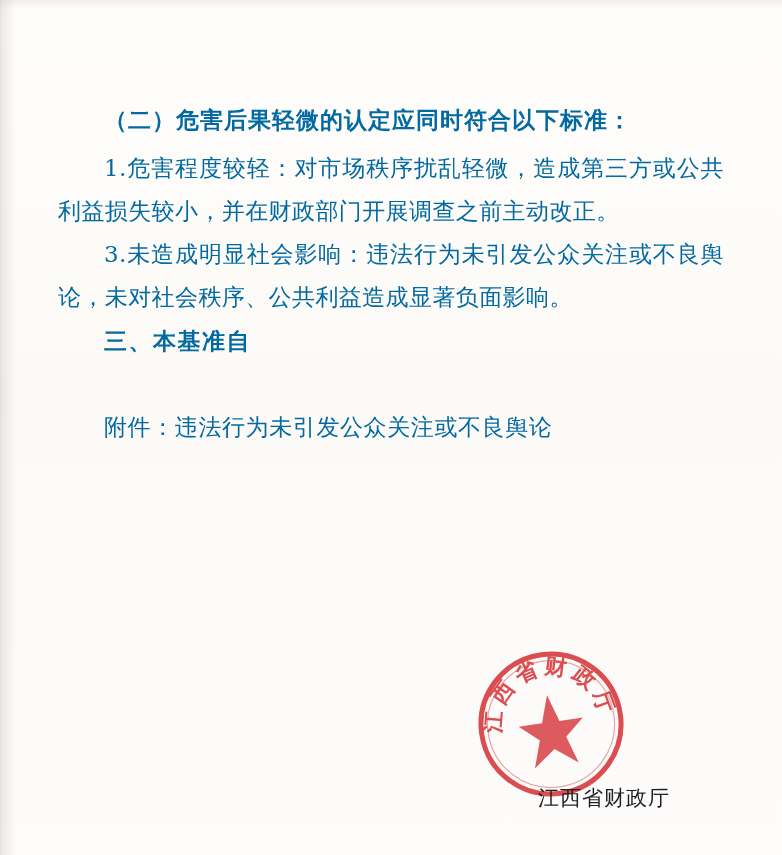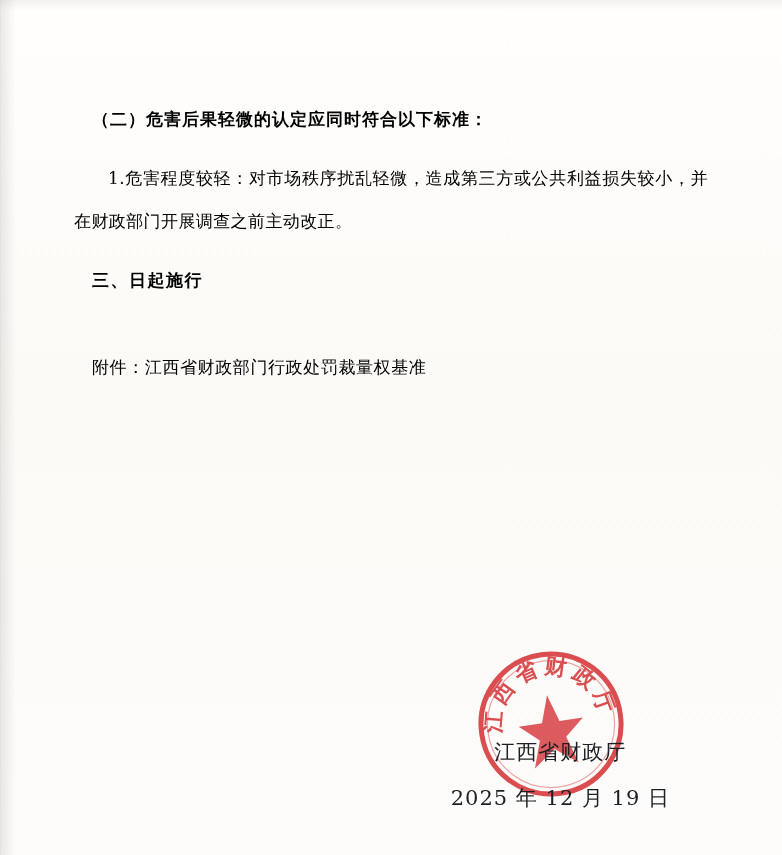--- a/index.html
+++ b/index.html
@@ -24,41 +24,41 @@
       linear-gradient(180deg, #fffefc 0%, #fbfaf7 45%, #fdfcfa 100%);
     pointer-events: none;
   }
   .page {
     position: absolute;
     inset: 0;
     padding: 98px 58px 0 58px;
     box-sizing: border-box;
   }
   .doc-body {
-    font-size: 17px;
+    font-size: 23px;
     line-height: 43px;
     letter-spacing: 0.4px;
     text-align: justify;
-    color: #000000;
+    color: #0369a1;
   }
   .heading {
     font-weight: bold;
     text-indent: 2em;
     margin: 0 0 6px 0;
     letter-spacing: 1px;
   }
   .subheading {
     font-weight: bold;
     text-indent: 2em;
     margin: 0;
     letter-spacing: 1.5px;
   }
   .para {
     text-indent: 2em;
-    margin: 16px;
+    margin: 0;
   }
   .attachment {
     text-indent: 2em;
     margin: 44px 0 0 0;
     letter-spacing: 0.6px;
   }
   .signature-block {
     position: absolute;
     right: 112px;
     bottom: 34px;
@@ -104,39 +104,39 @@
 <div class="edge-shadow-top"></div>
 
 <div class="page">
   <div class="doc-body">
 
     <p class="heading">（二）危害后果轻微的认定应同时符合以下标准：</p>
 
     <p class="para">1.危害程度较轻：对市场秩序扰乱轻微，造成第三方或公共利益损失较小，并在财政部门开展调查之前主动改正。</p>
 
 
+    <p class="para">3.未造成明显社会影响：违法行为未引发公众关注或不良舆论，未对社会秩序、公共利益造成显著负面影响。</p>
 
-    <p class="subheading">三、日起施行</p>
+    <p class="subheading">三、本基准自</p>
 
 
-    <p class="attachment">附件：江西省财政部门行政处罚裁量权基准</p>
+    <p class="attachment">附件：违法行为未引发公众关注或不良舆论</p>
 
   </div>
 
   <div class="seal">
     <svg viewBox="0 0 152 152" width="152" height="152" aria-hidden="true">
       <g transform="rotate(-8 76 76)">
         <circle cx="76" cy="76" r="70" fill="none" stroke="#d3272b" stroke-width="5"></circle>
         <circle cx="76" cy="76" r="63.5" fill="none" stroke="#d3272b" stroke-width="1.2" opacity="0.5"></circle>
         <path id="sealArc" d="M 76,76 m -50,0 a 50,50 0 1,1 100,0" fill="none" stroke="none"></path>
         <text fill="#d3272b" font-size="22" font-family="DejaVu Serif, serif" font-weight="bold" letter-spacing="5">
           <textPath href="#sealArc" startOffset="50%" text-anchor="middle">江西省财政厅</textPath>
         </text>
         <polygon points="76,47 84.8,74.1 108.4,74.1 89.3,90.8 98.1,117.9 76,101.2 53.9,117.9 62.7,90.8 43.6,74.1 67.2,74.1" fill="#d3272b" opacity="0.92"></polygon>
       </g>
     </svg>
   </div>
 
   <div class="signature-block">
     <div class="sig-line">江西省财政厅</div>
-    <div class="sig-line">2025 年 12 月 19 日</div>
   </div>
 </div>
 
 </body></html>

